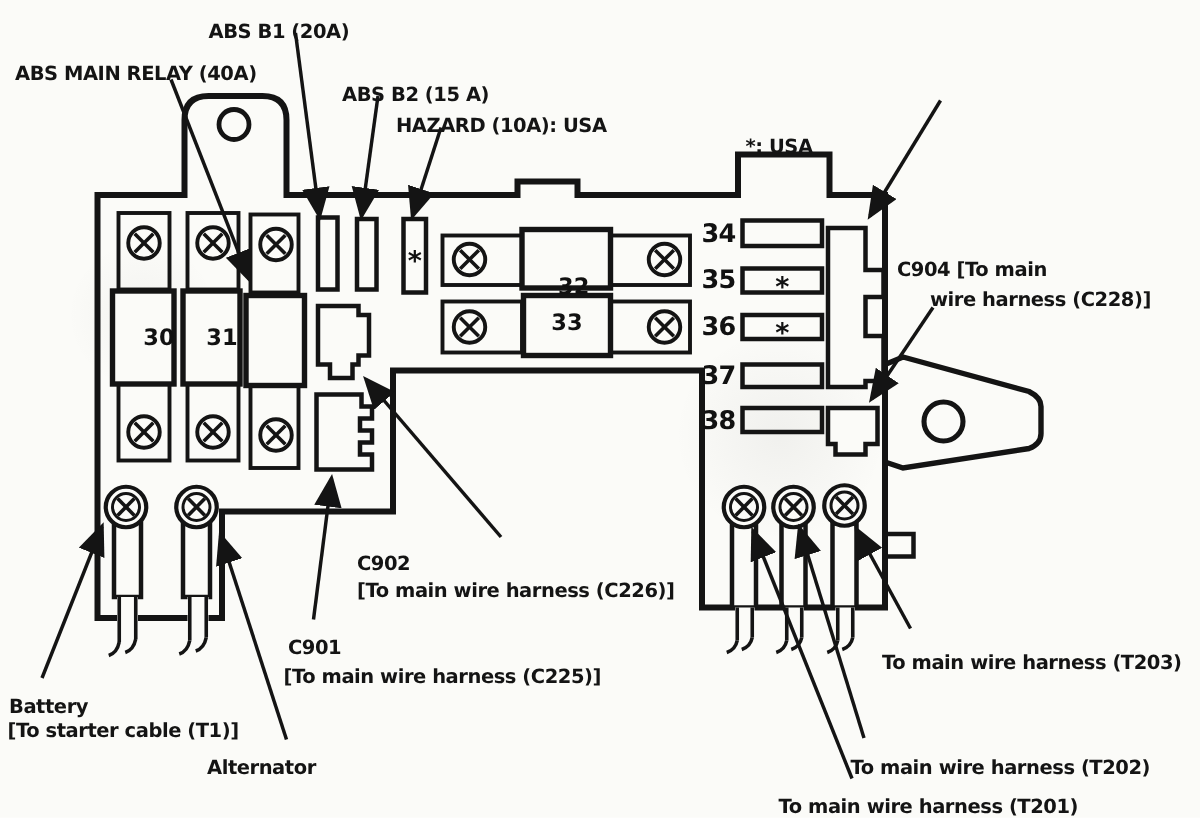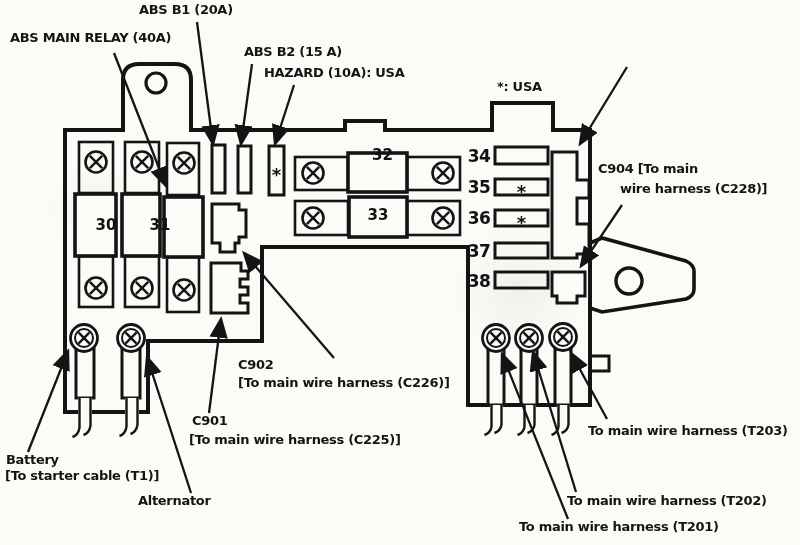--- a/index.html
+++ b/index.html
@@ -15,20 +15,21 @@
   }
   #linework{position:absolute;left:0;top:0;}
   .lbl{
     position:absolute;
     font-weight:bold;
     font-size:13px;
     line-height:1.15;
     color:#141414;
     white-space:nowrap;
     letter-spacing:-0.3px;
+    margin-top:12px;
   }
   .num{
     position:absolute;
     display:flex;align-items:center;justify-content:center;
     font-weight:bold;font-size:15px;color:#111;
   }
   .side-num{
     position:absolute;
     width:28px;text-align:center;
     font-weight:bold;font-size:17px;color:#111;
@@ -172,21 +173,21 @@
       <line x1="28" y1="452" x2="68" y2="351" marker-end="url(#ah)"></line>
       <line x1="191" y1="493" x2="147" y2="357" marker-end="url(#ah)"></line>
       <line x1="607" y1="419" x2="571" y2="353" marker-end="url(#ah)"></line>
       <line x1="576" y1="492" x2="533" y2="352" marker-end="url(#ah)"></line>
       <line x1="568" y1="519" x2="502" y2="354" marker-end="url(#ah)"></line>
     </g>
   </svg>
 
   <div class="lbl" style="left:139px;top:3px">ABS B1 (20A)</div>
   <div class="lbl" style="left:10px;top:31px">ABS MAIN RELAY (40A)</div>
-  <div class="lbl" style="left:244px;top:45px">ABS B2 (15 A)</div>
+  <div class="lbl" style="left:228px;top:45px">ABS B2 (15 A)</div>
   <div class="lbl" style="left:264px;top:66px">HAZARD (10A): USA</div>
   <div class="lbl" style="left:497px;top:80px">*: USA</div>
 
   <div class="lbl" style="left:598px;top:162px">C904 [To main</div>
   <div class="lbl" style="left:620px;top:182px">wire harness (C228)]</div>
 
   <div class="lbl" style="left:238px;top:358px">C902</div>
   <div class="lbl" style="left:238px;top:376px">[To main wire harness (C226)]</div>
 
   <div class="lbl" style="left:192px;top:414px">C901</div>
@@ -195,22 +196,22 @@
   <div class="lbl" style="left:6px;top:453px">Battery</div>
   <div class="lbl" style="left:5px;top:469px">[To starter cable (T1)]</div>
 
   <div class="lbl" style="left:138px;top:494px">Alternator</div>
 
   <div class="lbl" style="left:588px;top:424px">To main wire harness (T203)</div>
   <div class="lbl" style="left:567px;top:494px">To main wire harness (T202)</div>
   <div class="lbl" style="left:519px;top:520px">To main wire harness (T201)</div>
 
   <div class="num" style="left:75px;top:194px;width:62px;height:62px">30</div>
-  <div class="num" style="left:134px;top:194px;width:52px;height:62px">31</div>
-  <div class="num" style="left:348px;top:135px;width:69px;height:39px">32</div>
+  <div class="num" style="left:122px;top:194px;width:52px;height:62px">31</div>
+  <div class="num" style="left:348px;top:171px;width:69px;height:39px">32</div>
   <div class="num" style="left:349px;top:197px;width:58px;height:36px">33</div>
 
   <div class="side-num" style="left:465px;top:146px">34</div>
   <div class="side-num" style="left:465px;top:177px">35</div>
   <div class="side-num" style="left:465px;top:208px">36</div>
   <div class="side-num" style="left:465px;top:241px">37</div>
   <div class="side-num" style="left:465px;top:271px">38</div>
 
   <div class="ast" style="left:269px;top:146px;width:15px;height:49px">
       <span>*</span>

